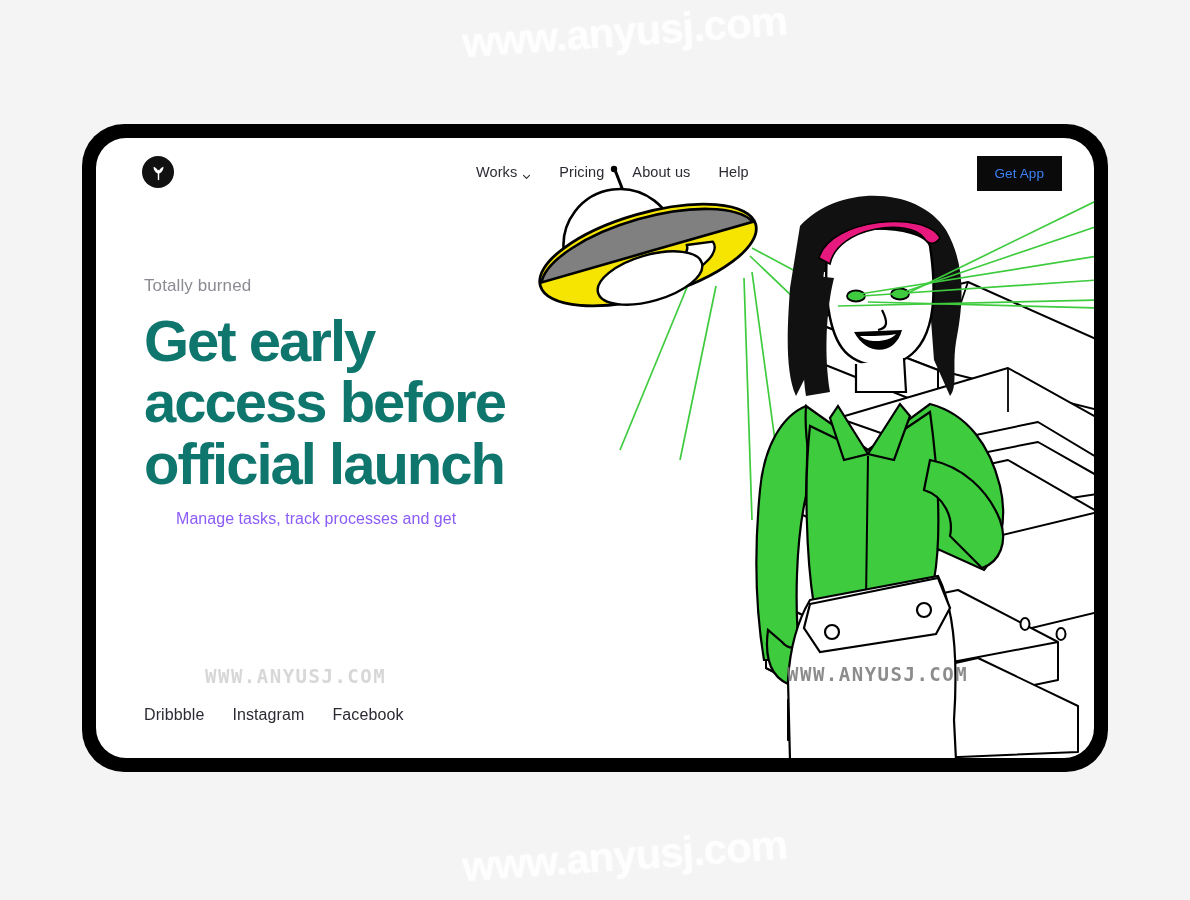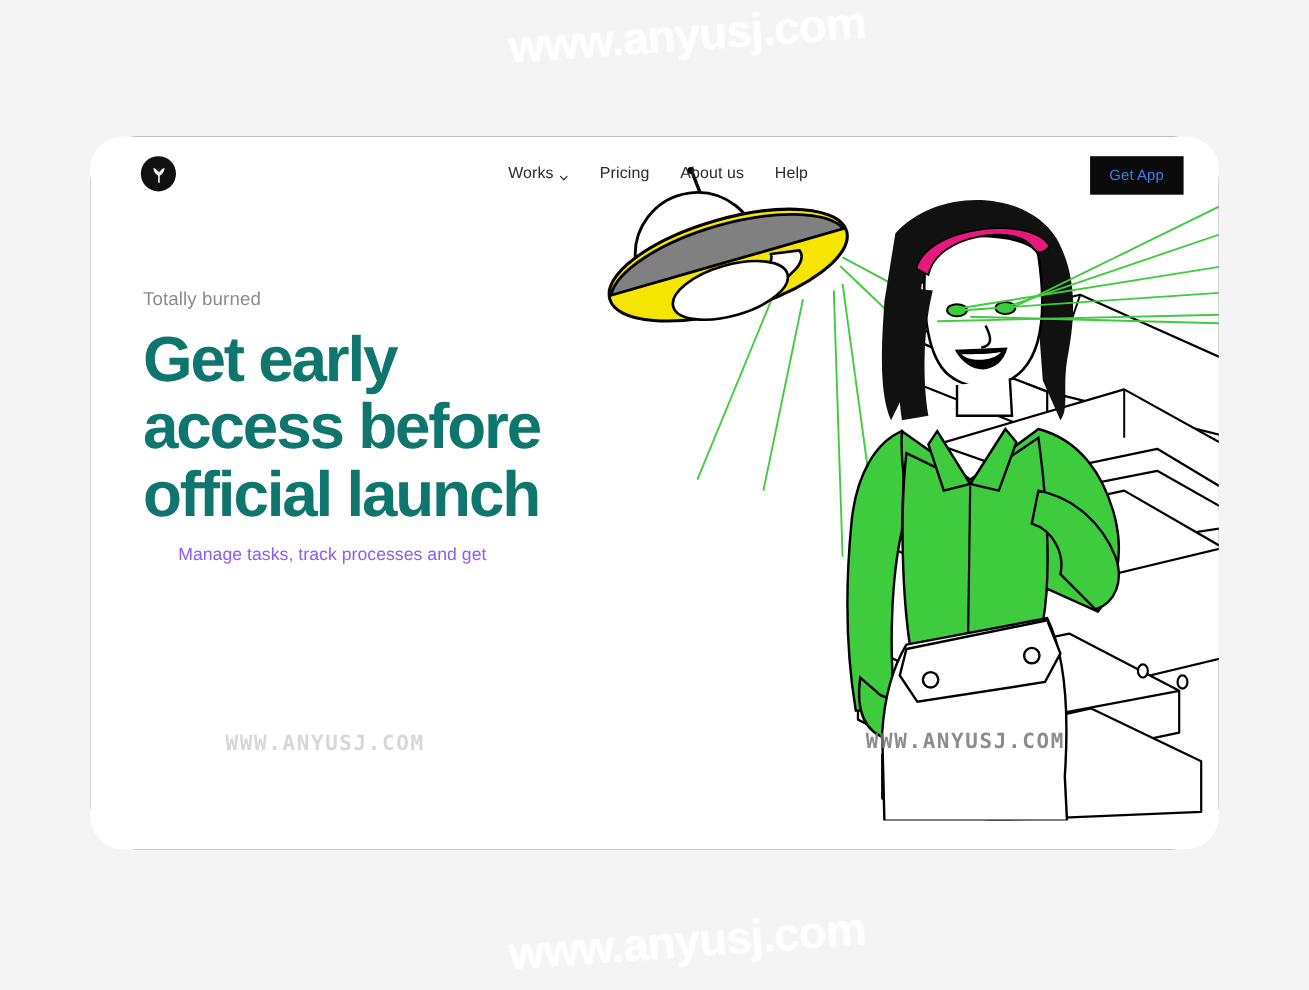--- a/index.html
+++ b/index.html
@@ -41,20 +41,21 @@
   #wm-bottom  { left:462px;  top:832px; font-size:42px; }
   #wm-left-px { left:205px;  top:665px; font-size:19px; }
   #wm-right-px{ left:787px;  top:663px; font-size:19px; color:rgba(120,120,120,0.85); }
 
   
   #device {
     position:absolute; left:82px; top:124px;
     width:1026px; height:648px;
     background:#000;
     border-radius:42px;
+    padding:14px;
   }
   #screen {
     position:relative;
     width:100%; height:100%;
     background:#fff;
     border-radius:30px;
     overflow:hidden;
   }
 
   
@@ -310,20 +311,25 @@
           <div>Get early</div>
           <div>access before</div>
           <div>official launch</div>
         </h1>
         <p id="subhead">
           <span>Manage tasks, track processes and get</span><br>
         </p>
 
       </div>
 
+      <div id="socials">
+        <span class="social-link">Dribbble</span>
+        <span class="social-link">Instagram</span>
+        <span class="social-link">Facebook</span>
+      </div>
 
     </div>
   </div>
 
   <div class="wm-pixel" id="wm-left-px">WWW.ANYUSJ.COM</div>
   <div class="wm-pixel" id="wm-right-px">WWW.ANYUSJ.COM</div>
 
 </div>
 
 </body></html>

